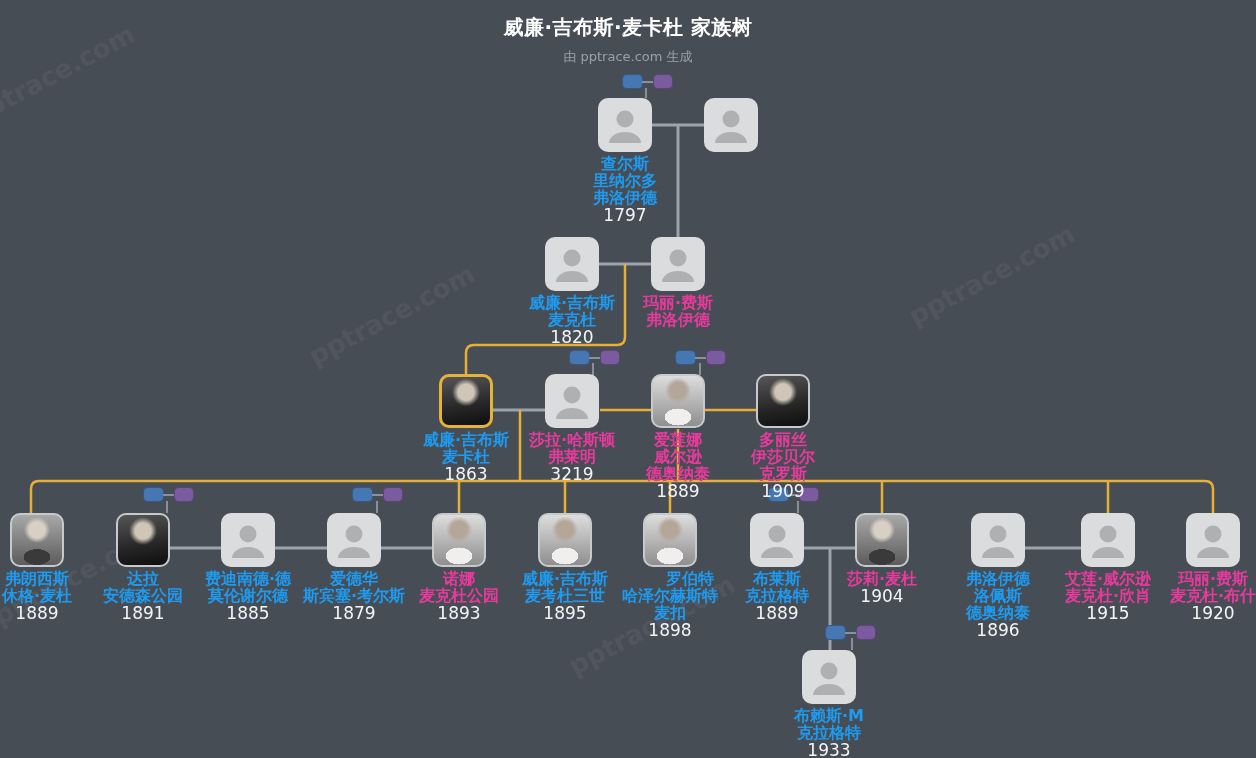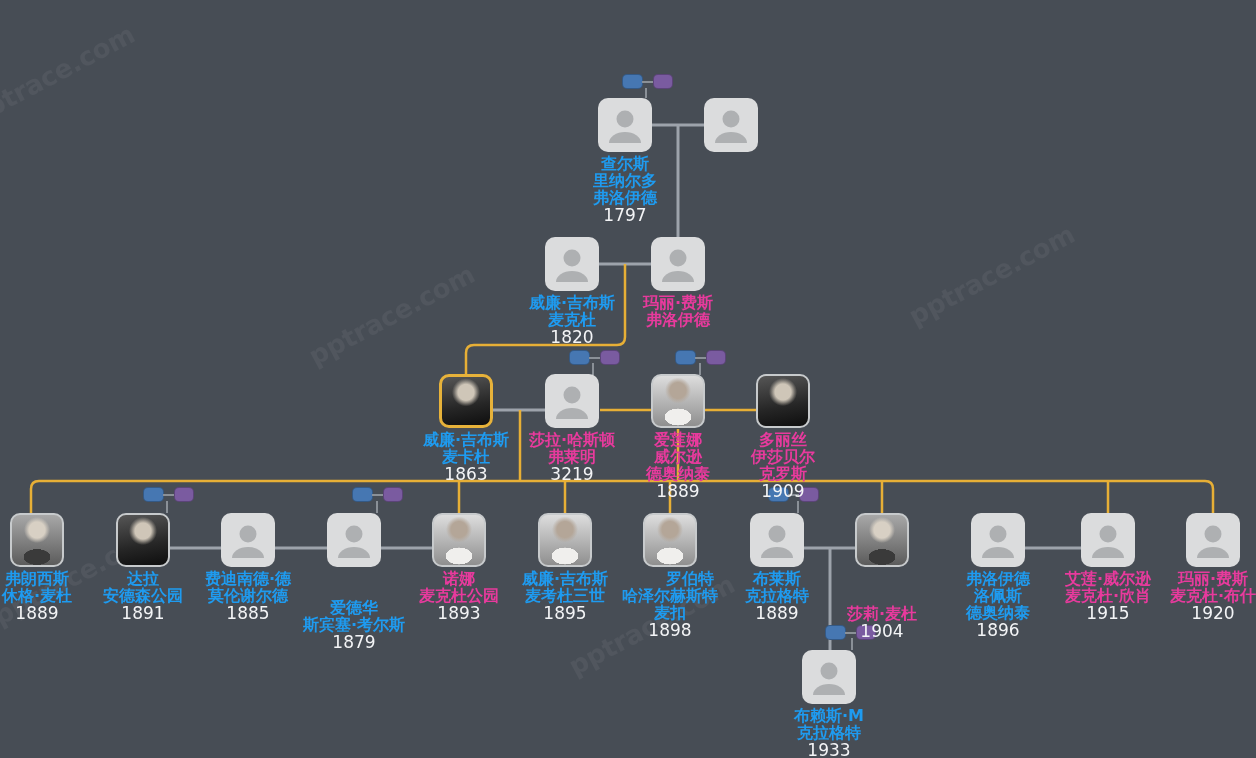--- a/index.html
+++ b/index.html
@@ -58,20 +58,24 @@
 <body style="background: rgb(71, 77, 85);">
 
 <div id="canvas">
 
   <div class="wm" style="left:-15px;top:560px;">pptrace.com</div>
   <div class="wm" style="left:560px;top:610px;">pptrace.com</div>
   <div class="wm" style="left:300px;top:300px;">pptrace.com</div>
   <div class="wm" style="left:900px;top:260px;">pptrace.com</div>
   <div class="wm" style="left:-40px;top:60px;">pptrace.com</div>
 
+  <div class="header">
+    <div class="title">威廉·吉布斯·麦卡杜 家族树</div>
+    <div class="subtitle">由 pptrace.com 生成</div>
+  </div>
 
   <svg id="connectors" width="1256" height="758" viewBox="0 0 1256 758">
 
     <g stroke="#9da3ab" stroke-width="3" fill="none">
       <path d="M652 125 H704"></path>
       <path d="M678 125 V237"></path>
       <path d="M599 264 H651"></path>
       <path d="M493 410 H545"></path>
       <path d="M170 548 H221"></path>
       <path d="M275 548 H327"></path>
@@ -259,21 +263,21 @@
           <div class="year">1885</div>
         </div>
       </div>
       <div class="node" style="left: 327px; top: 513px;">
         <div class="card placeholder">
           <svg width="54" height="54" viewBox="0 0 54 54">
             <circle cx="27" cy="21" r="8.5" fill="#aeb0b2"></circle>
             <path d="M11 45 a16 11 0 0 1 32 0 z" fill="#aeb0b2"></path>
           </svg>
         </div>
-        <div class="label" style="top: 57px; margin-top: 29px;">
+        <div class="label" style="top: 57px;">
           <span class="name-line" style="color: rgb(30, 155, 240);">爱德华</span>
           <span class="name-line" style="color: rgb(30, 155, 240);">斯宾塞·考尔斯</span>
           <div class="year">1879</div>
         </div>
       </div>
       <div class="node" style="left: 432px; top: 513px;">
         <div class="card photo-light"></div>
         <div class="label" style="top: 57px;">
           <span class="name-line" style="color: rgb(232, 58, 157);">诺娜</span>
           <span class="name-line" style="color: rgb(232, 58, 157);">麦克杜公园</span>
@@ -305,21 +309,21 @@
           </svg>
         </div>
         <div class="label" style="top: 57px;">
           <span class="name-line" style="color: rgb(30, 155, 240);">布莱斯</span>
           <span class="name-line" style="color: rgb(30, 155, 240);">克拉格特</span>
           <div class="year">1889</div>
         </div>
       </div>
       <div class="node" style="left: 855px; top: 513px;">
         <div class="card photo-mid"></div>
-        <div class="label" style="top: 57px; margin-top: 35px;">
+        <div class="label" style="top: 57px;">
           <span class="name-line" style="color: rgb(232, 58, 157);">莎莉·麦杜</span>
           <div class="year">1904</div>
         </div>
       </div>
       <div class="node" style="left: 971px; top: 513px;">
         <div class="card placeholder">
           <svg width="54" height="54" viewBox="0 0 54 54">
             <circle cx="27" cy="21" r="8.5" fill="#aeb0b2"></circle>
             <path d="M11 45 a16 11 0 0 1 32 0 z" fill="#aeb0b2"></path>
           </svg>

